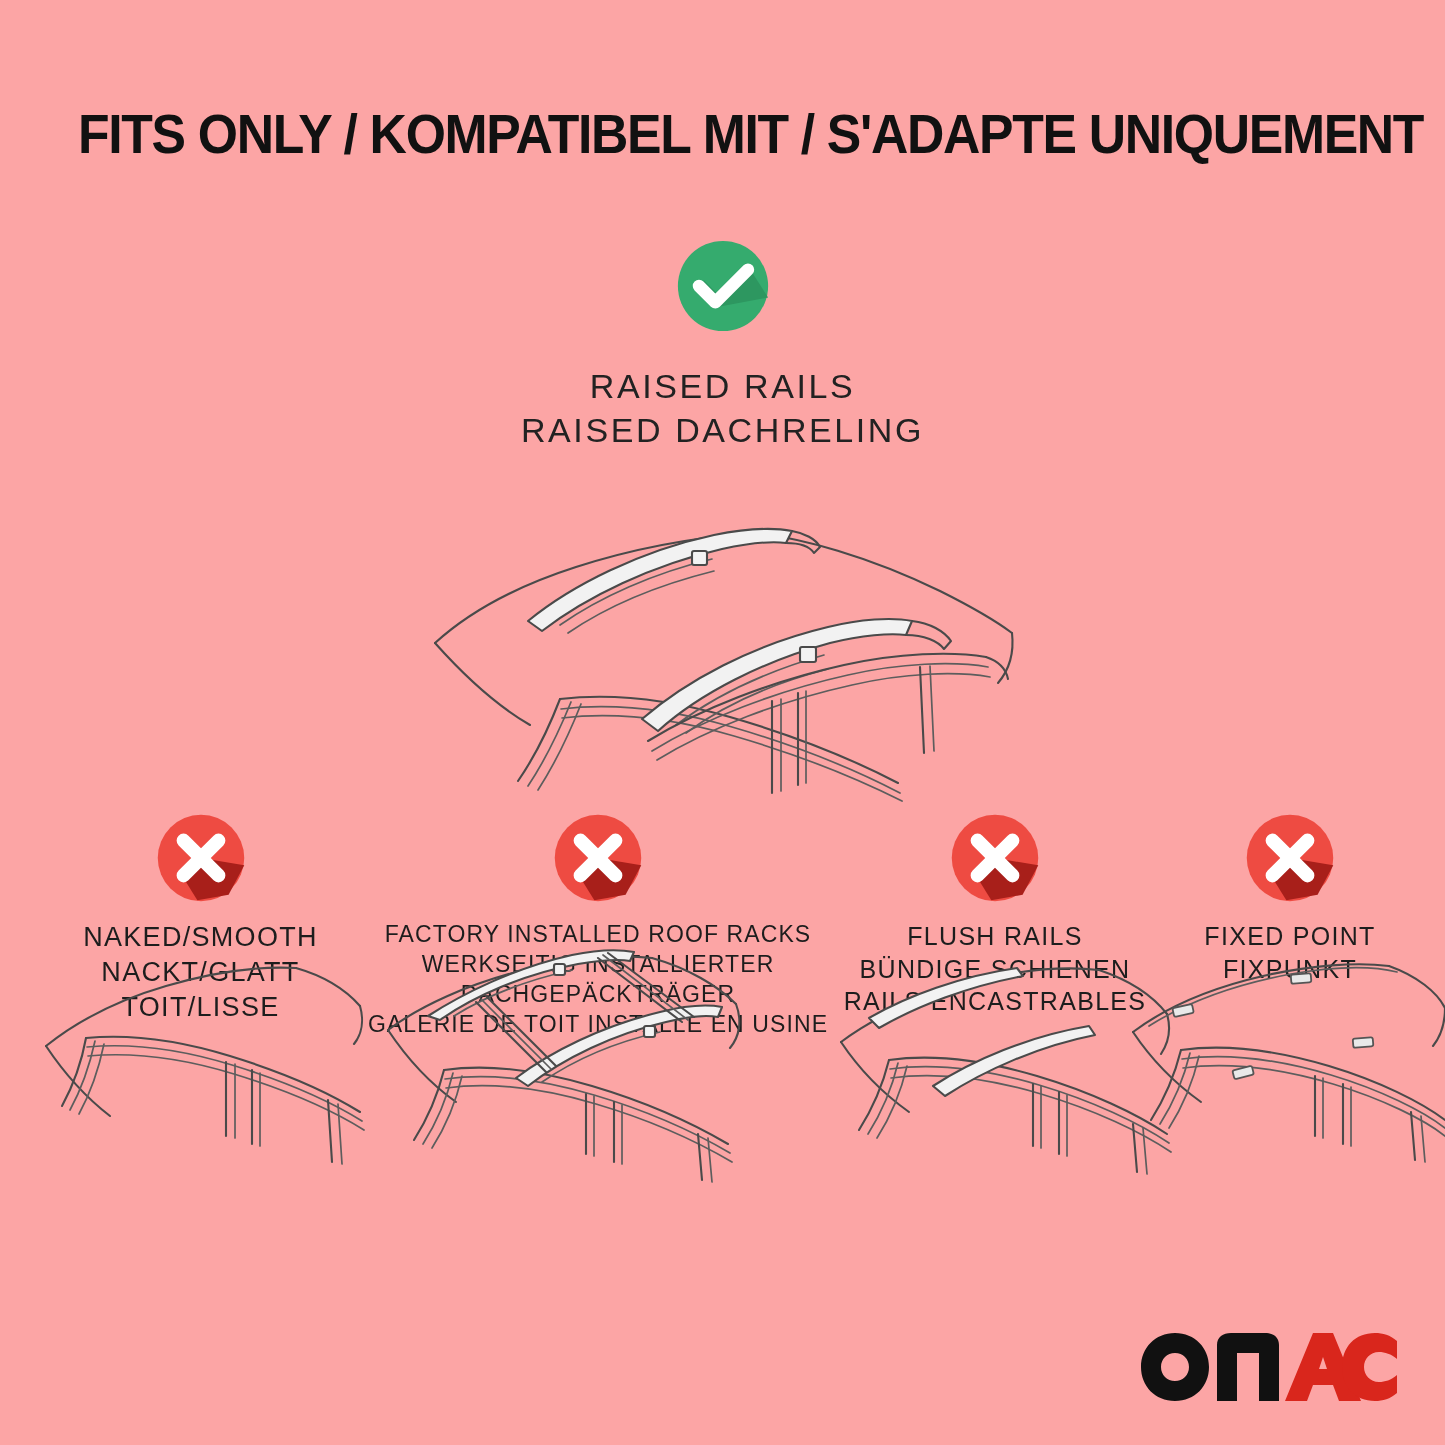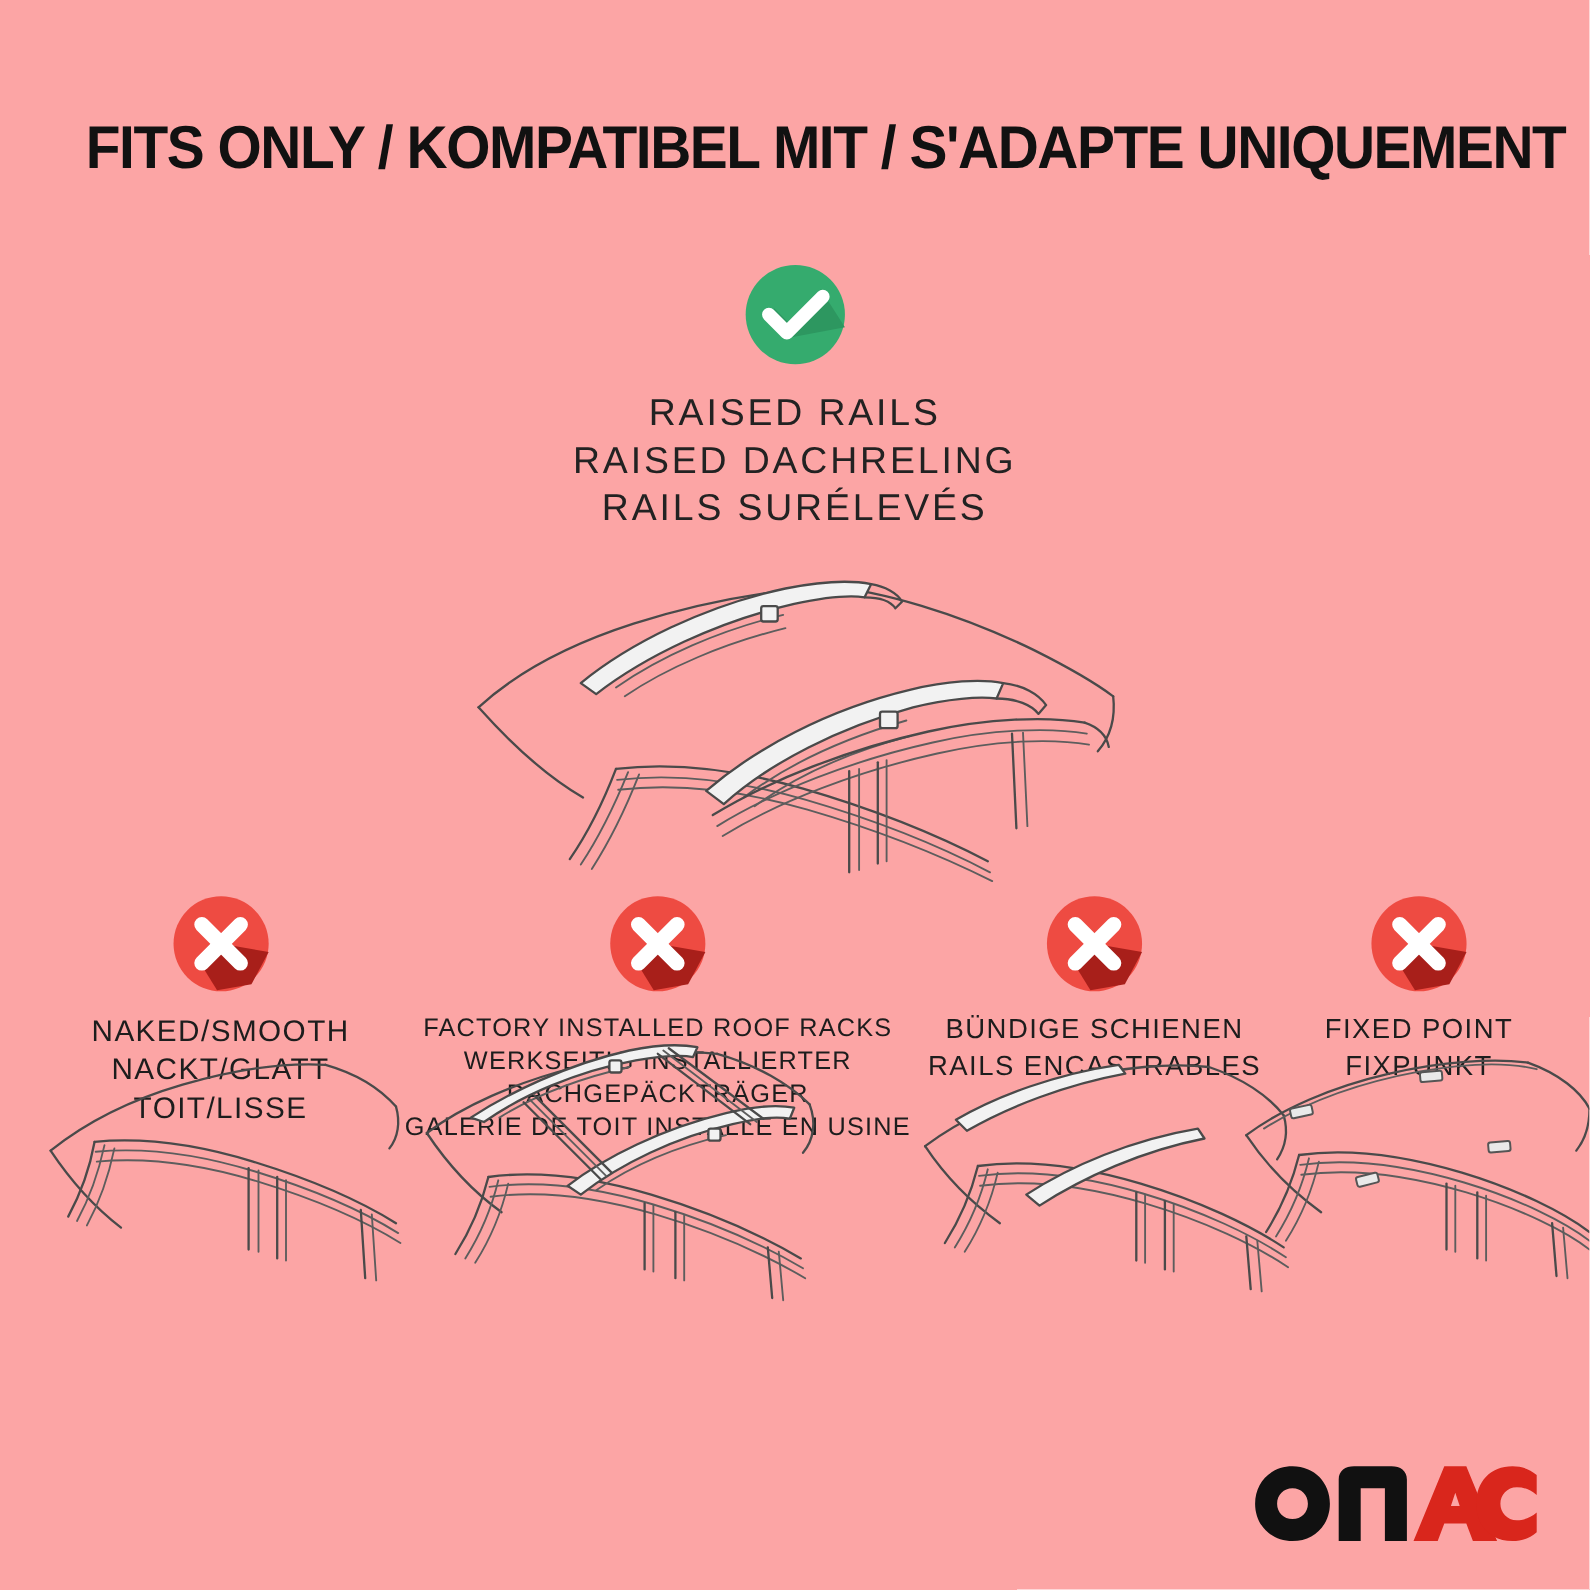--- a/index.html
+++ b/index.html
@@ -48,21 +48,21 @@
   .hero-icon-wrap {
     display: flex;
     justify-content: center;
   }
   .check-icon {
     display: block;
     width: 96px;
     height: 96px;
   }
   .hero-caption {
-    margin-top: 20px;
+    margin-top: 31px;
     text-align: center;
     color: #222222;
     font-size: 34px;
     font-weight: 400;
     letter-spacing: 2.6px;
     line-height: 1.28;
   }
   .hero-caption div { white-space: nowrap; }
 
   .hero-art {
@@ -152,21 +152,20 @@
       <svg class="check-icon" viewBox="0 0 100 100">
         <circle cx="50" cy="50" r="47" fill="#35ab6e"></circle>
         <path d="M44 72 L97 62 L74 26 L43 57 L30 44 L22 56 Z" fill="#2d9760"></path>
         <path d="M25 50 L42 67 L76 33" fill="none" stroke="#ffffff" stroke-width="13" stroke-linecap="round" stroke-linejoin="round"></path>
       </svg>
     </div>
 
     <div class="hero-caption">
       <div>RAISED RAILS</div>
       <div>RAISED DACHRELING</div>
-      <div>RAILS SURÉLEVÉS</div>
     </div>
 
     <svg class="hero-art" viewBox="0 0 645 300">
 
       <path class="ln" d="M35 140 C70 108 120 82 176 64 C238 44 300 34 352 30"></path>
       <path class="ln" d="M352 30 C400 34 470 54 540 88 C572 104 596 118 612 130"></path>
       <path class="ln" d="M35 140 C60 168 92 200 130 222"></path>
       <path class="ln" d="M612 130 C614 148 610 166 598 180"></path>
 
       <path class="ln" d="M160 196 C150 222 136 252 118 278"></path>
@@ -310,20 +309,21 @@
         <svg class="x-icon" viewBox="0 0 100 100">
           <circle cx="50" cy="50" r="47" fill="#ee4b42"></circle>
           <path d="M50 50 L97 58 L80 90 L46 96 L30 70 Z" fill="#a81f1a"></path>
           <g stroke="#ffffff" stroke-width="15" stroke-linecap="round">
             <line x1="31" y1="31" x2="69" y2="69"></line>
             <line x1="69" y1="31" x2="31" y2="69"></line>
           </g>
         </svg>
       </div>
       <div class="cell-caption">
+        <div>FLUSH RAILS</div>
         <div>BÜNDIGE SCHIENEN</div>
         <div>RAILS ENCASTRABLES</div>
       </div>
       <svg class="cell-art" style="top:138px;left:-20px;width:360px;height:240px" viewBox="0 0 360 240">
         <path class="ln" d="M26 92 C58 68 104 46 156 32 C204 20 250 16 284 20"></path>
         <path class="ln" d="M284 20 C314 30 338 46 352 64"></path>
         <path class="ln" d="M26 92 C42 116 66 142 94 162"></path>
         <path class="ln" d="M352 64 C356 78 354 92 346 104"></path>
 
         <path class="ln" d="M74 110 C68 134 58 158 44 180"></path>

